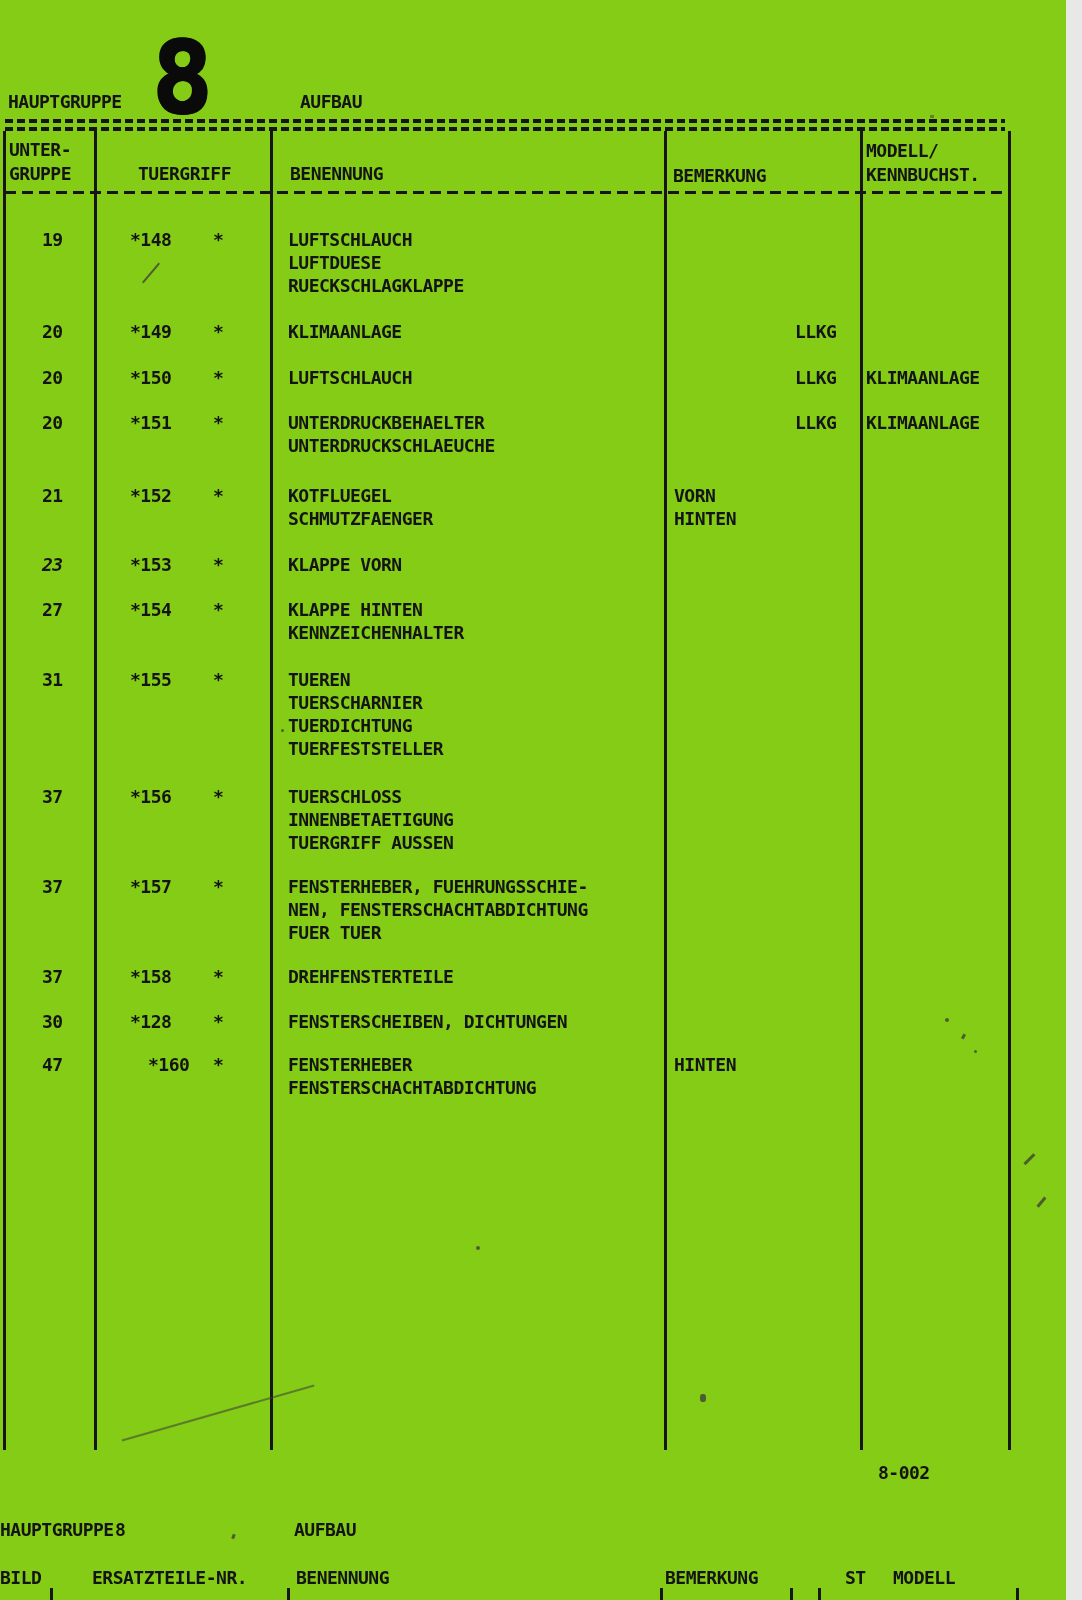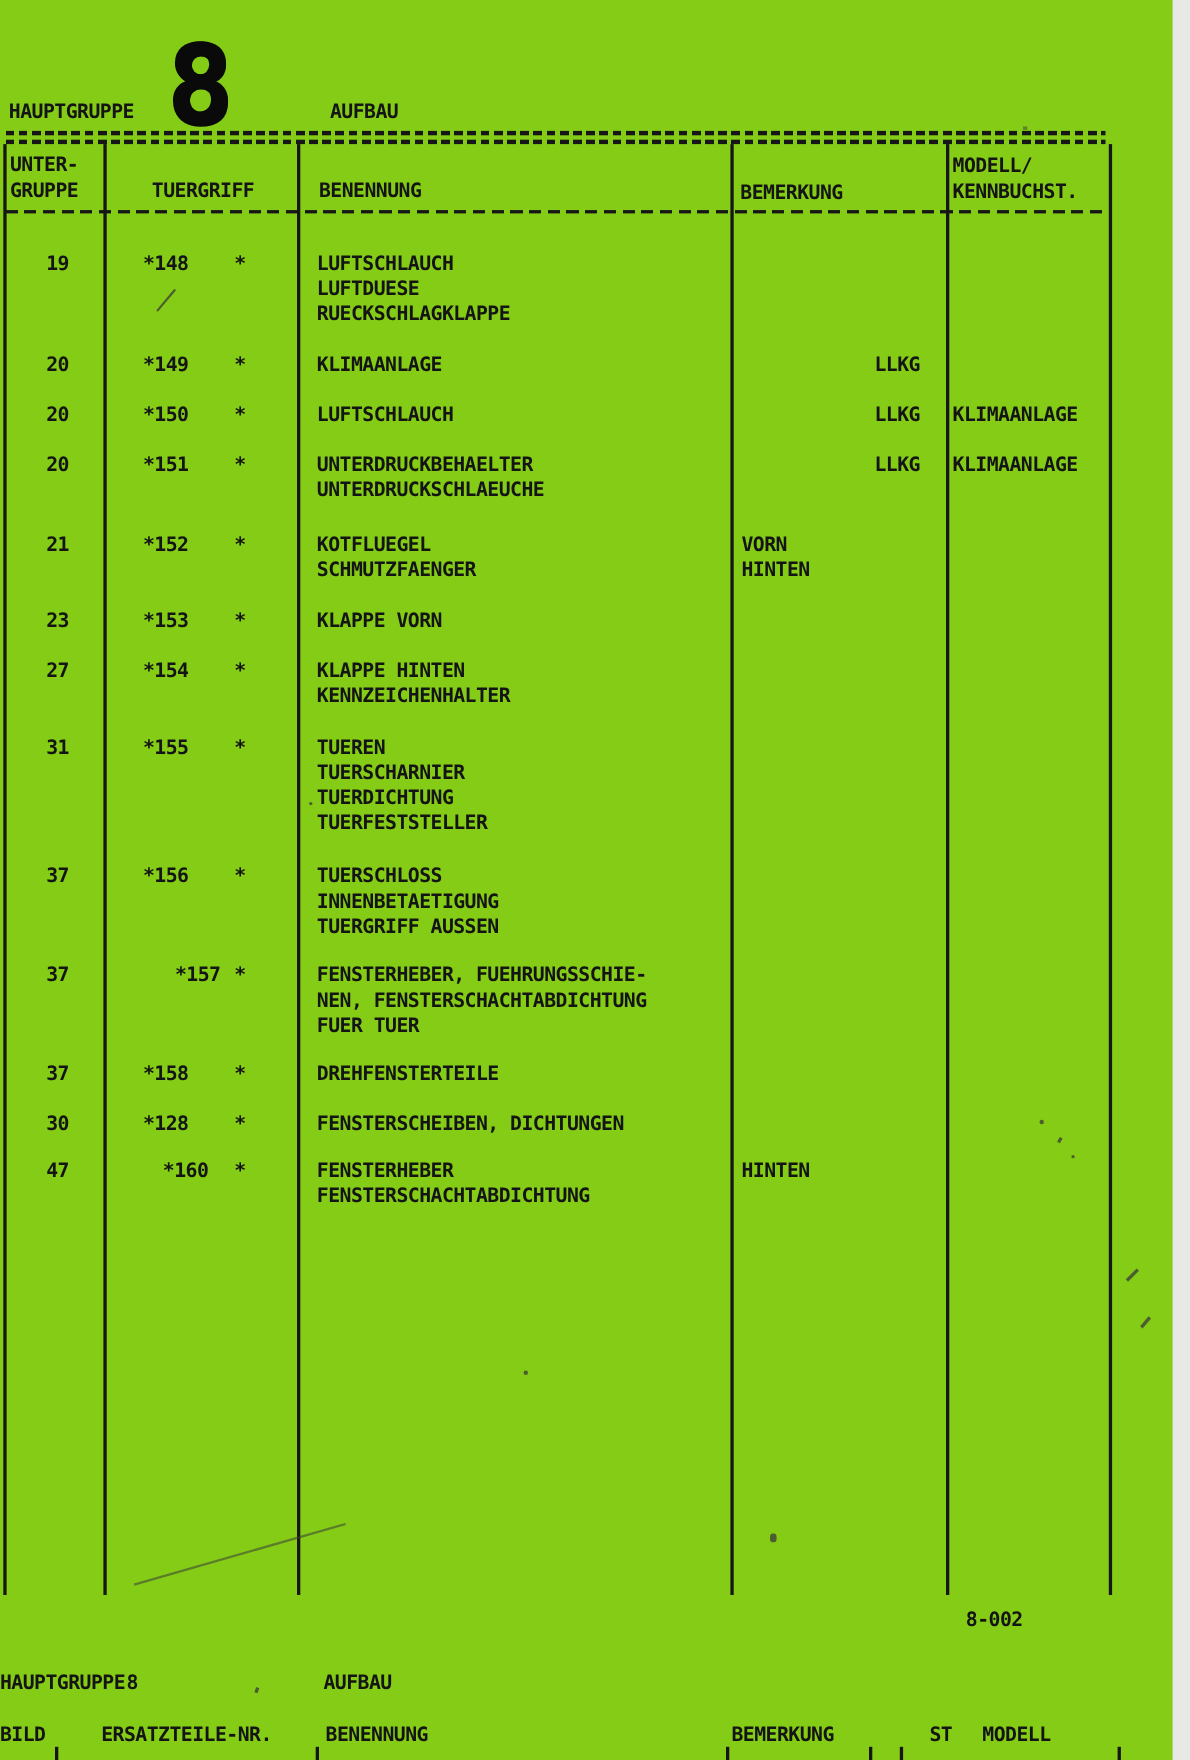--- a/index.html
+++ b/index.html
@@ -91,21 +91,21 @@
 UNTERDRUCKSCHLAEUCHE</div>
       <div class="t" style="left: 795px; top: 411px;">LLKG</div>
       <div class="t" style="left: 866px; top: 411px;">KLIMAANLAGE</div>
       <div class="t" style="left: 42px; top: 484px;">21</div>
       <div class="t" style="left: 130px; top: 484px;">*152</div>
       <div class="t" style="left: 213px; top: 484px;">*</div>
       <div class="t" style="left: 288px; top: 484px;">KOTFLUEGEL
 SCHMUTZFAENGER</div>
       <div class="t" style="left: 674px; top: 484px;">VORN
 HINTEN</div>
-      <div class="t" style="left: 42px; top: 553px;">23</div>
+      <div class="t" style="left: 42px; top: 553px; font-style: italic;">23</div>
       <div class="t" style="left: 130px; top: 553px;">*153</div>
       <div class="t" style="left: 213px; top: 553px;">*</div>
       <div class="t" style="left: 288px; top: 553px;">KLAPPE VORN</div>
       <div class="t" style="left: 42px; top: 598px;">27</div>
       <div class="t" style="left: 130px; top: 598px;">*154</div>
       <div class="t" style="left: 213px; top: 598px;">*</div>
       <div class="t" style="left: 288px; top: 598px;">KLAPPE HINTEN
 KENNZEICHENHALTER</div>
       <div class="t" style="left: 42px; top: 668px;">31</div>
       <div class="t" style="left: 130px; top: 668px;">*155</div>
@@ -114,21 +114,21 @@
 TUERSCHARNIER
 TUERDICHTUNG
 TUERFESTSTELLER</div>
       <div class="t" style="left: 42px; top: 785px;">37</div>
       <div class="t" style="left: 130px; top: 785px;">*156</div>
       <div class="t" style="left: 213px; top: 785px;">*</div>
       <div class="t" style="left: 288px; top: 785px;">TUERSCHLOSS
 INNENBETAETIGUNG
 TUERGRIFF AUSSEN</div>
       <div class="t" style="left: 42px; top: 875px;">37</div>
-      <div class="t" style="left: 130px; top: 875px; margin-left: 29px;">*157</div>
+      <div class="t" style="left: 130px; top: 875px;">*157</div>
       <div class="t" style="left: 213px; top: 875px;">*</div>
       <div class="t" style="left: 288px; top: 875px;">FENSTERHEBER, FUEHRUNGSSCHIE-
 NEN, FENSTERSCHACHTABDICHTUNG
 FUER TUER</div>
       <div class="t" style="left: 42px; top: 965px;">37</div>
       <div class="t" style="left: 130px; top: 965px;">*158</div>
       <div class="t" style="left: 213px; top: 965px;">*</div>
       <div class="t" style="left: 288px; top: 965px;">DREHFENSTERTEILE</div>
       <div class="t" style="left: 42px; top: 1010px;">30</div>
       <div class="t" style="left: 130px; top: 1010px;">*128</div>

